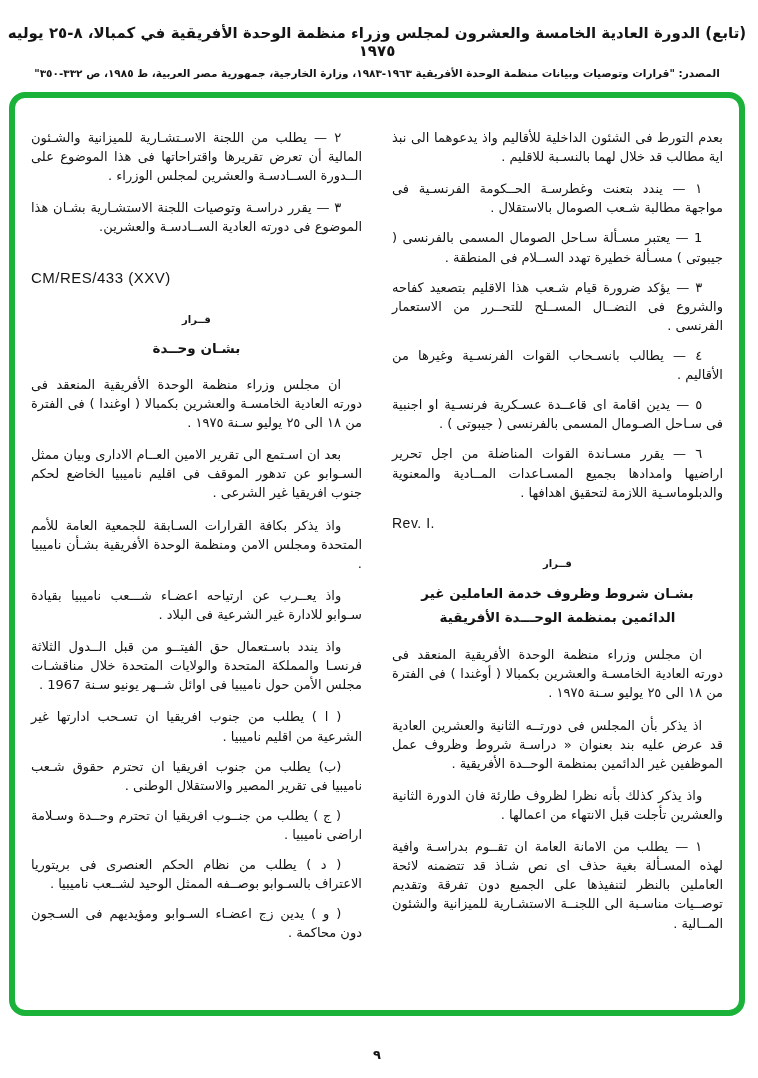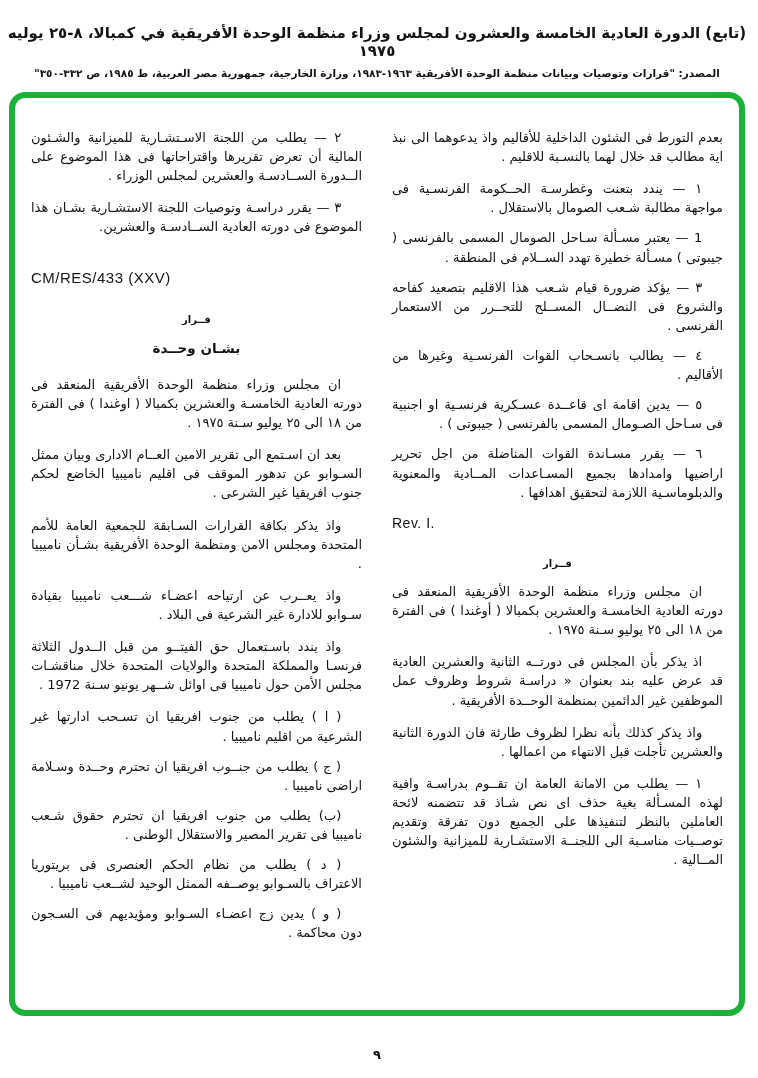--- a/index.html
+++ b/index.html
@@ -77,40 +77,44 @@
       <div class="col">
         <p class="para no-indent">بعدم التورط فى الشئون الداخلية للأقاليم واذ يدعوهما الى نبذ اية مطالب قد خلال لهما بالنسـبة للاقليم .</p>
         <p class="para tight">١ — يندد بتعنت وغطرسـة الحــكومة الفرنسـية فى مواجهة مطالبة شـعب الصومال بالاستقلال .</p>
         <p class="para tight">1 — يعتبر مسـألة سـاحل الصومال المسمى بالفرنسى ( جيبوتى ) مسـألة خطيرة تهدد الســلام فى المنطقة .</p>
         <p class="para tight">٣ — يؤكد ضرورة قيام شـعب هذا الاقليم بتصعيد كفاحه والشروع فى النضــال المســلح للتحــرر من الاستعمار الفرنسى .</p>
         <p class="para tight">٤ — يطالب بانسـحاب القوات الفرنسـية وغيرها من الأقاليم .</p>
         <p class="para tight">٥ — يدين اقامة اى قاعــدة عسـكرية فرنسـية او اجنبية فى سـاحل الصـومال المسمى بالفرنسى ( جيبوتى ) .</p>
         <p class="para tight">٦ — يقرر مسـاندة القوات المناضلة من اجل تحرير اراضيها وامدادها بجميع المسـاعدات المــادية والمعنوية والدبلوماسـية اللازمة لتحقيق اهدافها .</p>
         <p class="code sub">Rev. I.</p>
         <p class="h-kicker">قــرار</p>
+        <p class="h-title multiline">
+          <span>بشـان شروط وظروف خدمة العاملين غير</span><br>
+          <span>الدائمين بمنظمة الوحـــدة الأفريقية</span>
+        </p>
         <p class="para">ان مجلس وزراء منظمة الوحدة الأفريقية المنعقد فى دورته العادية الخامسـة والعشرين بكمبالا ( أوغندا ) فى الفترة من ١٨ الى ٢٥ يوليو سـنة ١٩٧٥ .</p>
         <p class="para">اذ يذكر بأن المجلس فى دورتــه الثانية والعشرين العادية قد عرض عليه بند بعنوان « دراسـة شروط وظروف عمل الموظفين غير الدائمين بمنظمة الوحــدة الأفريقية .</p>
         <p class="para">واذ يذكر كذلك بأنه نظرا لظروف طارئة فان الدورة الثانية والعشرين تأجلت قبل الانتهاء من اعمالها .</p>
         <p class="para">١ — يطلب من الامانة العامة ان تقــوم بدراسـة وافية لهذه المسـألة بغية حذف اى نص شـاذ قد تتضمنه لائحة العاملين بالنظر لتنفيذها على الجميع دون تفرقة وتقديم توصــيات مناسـبة الى اللجنــة الاستشـارية للميزانية والشئون المــالية .</p>
       </div>
 
       <div class="col">
         <p class="para">٢ — يطلب من اللجنة الاسـتشـارية للميزانية والشـئون المالية أن تعرض تقريرها واقتراحاتها فى هذا الموضوع على الــدورة الســادسـة والعشرين لمجلس الوزراء .</p>
         <p class="para">٣ — يقرر دراسـة وتوصيات اللجنة الاستشـارية بشـان هذا الموضوع فى دورته العادية الســادسـة والعشرين.</p>
         <p class="code">CM/RES/433 (XXV)</p>
         <p class="h-kicker">قــرار</p>
         <p class="h-title">بشـان وحــدة</p>
         <p class="para">ان مجلس وزراء منظمة الوحدة الأفريقية المنعقد فى دورته العادية الخامسـة والعشرين بكمبالا ( اوغندا ) فى الفترة من ١٨ الى ٢٥ يوليو سـنة ١٩٧٥ .</p>
         <p class="para">بعد ان اسـتمع الى تقرير الامين العــام الادارى وبيان ممثل السـوابو عن تدهور الموقف فى اقليم ناميبيا الخاضع لحكم جنوب افريقيا غير الشرعى .</p>
         <p class="para">واذ يذكر بكافة القرارات السـابقة للجمعية العامة للأمم المتحدة ومجلس الامن ومنظمة الوحدة الأفريقية بشـأن ناميبيا .</p>
         <p class="para">واذ يعــرب عن ارتياحه اعضـاء شـــعب ناميبيا بقيادة سـوابو للادارة غير الشرعية فى البلاد .</p>
-        <p class="para">واذ يندد باسـتعمال حق الفيتــو من قبل الــدول الثلاثة فرنسـا والمملكة المتحدة والولايات المتحدة خلال مناقشـات مجلس الأمن حول ناميبيا فى اوائل شــهر يونيو سـنة 1972 .</p>
+        <p class="para">واذ يندد باسـتعمال حق الفيتــو من قبل الــدول الثلاثة فرنسـا والمملكة المتحدة والولايات المتحدة خلال مناقشـات مجلس الأمن حول ناميبيا فى اوائل شــهر يونيو سـنة 1967 .</p>
         <p class="para tight">( ا ) يطلب من جنوب افريقيا ان تسـحب ادارتها غير الشرعية من اقليم ناميبيا .</p>
+        <p class="para tight">(ب) يطلب من جنوب افريقيا ان تحترم حقوق شـعب ناميبيا فى تقرير المصير والاستقلال الوطنى .</p>
         <p class="para tight">( ج ) يطلب من جنــوب افريقيا ان تحترم وحــدة وسـلامة اراضى ناميبيا .</p>
-        <p class="para tight">(ب) يطلب من جنوب افريقيا ان تحترم حقوق شـعب ناميبيا فى تقرير المصير والاستقلال الوطنى .</p>
         <p class="para tight">( د ) يطلب من نظام الحكم العنصرى فى بريتوريا الاعتراف بالسـوابو بوصــفه الممثل الوحيد لشــعب ناميبيا .</p>
         <p class="para tight">( و ) يدين زج اعضـاء السـوابو ومؤيديهم فى السـجون دون محاكمة .</p>
       </div>
 
     </div>
   </div>
 
   <div class="footer">٩</div>
 
 </div>

